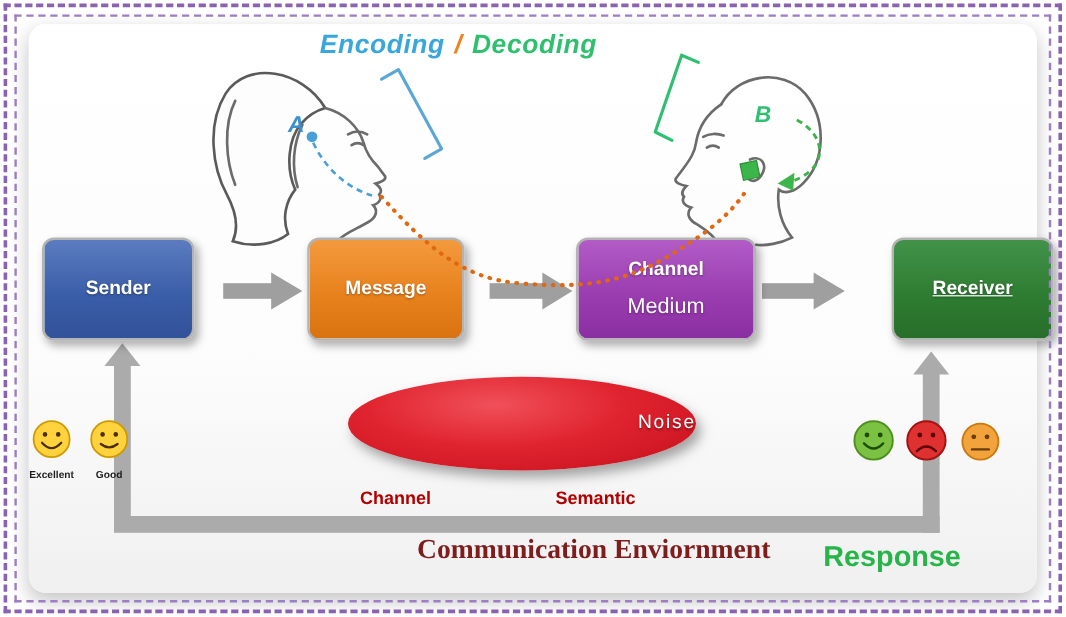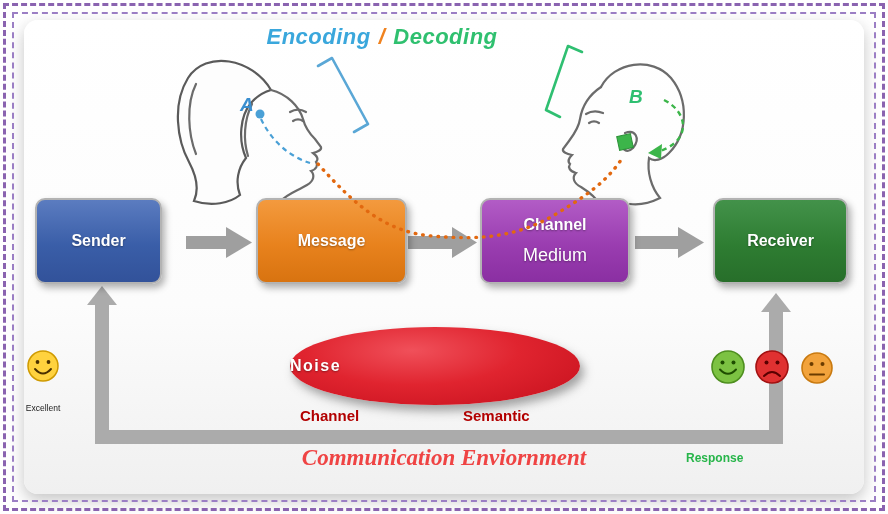--- a/index.html
+++ b/index.html
@@ -19,43 +19,43 @@
 
   .person-letter{position:absolute;z-index:4;font-weight:bold;font-style:italic;font-size:19px;}
   .letter-a{left:240px;top:94px;color:#3a8fd0;}
   .letter-b{left:629px;top:86px;color:#2fbf71;}
 
   .box{position:absolute;top:198px;height:86px;border-radius:10px;border:2px solid #b3b3b3;
        box-shadow:3px 4px 7px rgba(0,0,0,0.30);display:flex;flex-direction:column;
        align-items:center;justify-content:center;color:#fff;font-weight:bold;font-size:16px;
        text-shadow:0 1px 2px rgba(0,0,0,0.35);z-index:2;box-sizing:border-box;}
   .box-sender{left:35px;width:127px;background:linear-gradient(180deg,#5b7cc0 0%,#3a5ea8 55%,#32529a 100%);}
-  .box-message{left:256px;width:151px;background:linear-gradient(180deg,#f39a3e 0%,#e8821d 55%,#d87310 100%);}
+  .box-message{left:256px;width:131px;background:linear-gradient(180deg,#f39a3e 0%,#e8821d 55%,#d87310 100%);}
   .box-channel{left:480px;width:150px;background:linear-gradient(180deg,#b25cc6 0%,#9a3db0 55%,#8a2fa2 100%);}
-  .box-receiver{left:713px;width:135px;background:linear-gradient(180deg,#43924a 0%,#2e7d32 55%,#276e2a 100%);}
+  .box-receiver{left:743px;width:135px;background:linear-gradient(180deg,#43924a 0%,#2e7d32 55%,#276e2a 100%);text-decoration:underline;}
   .box .sub{font-weight:normal;font-size:18px;margin-top:11px;}
 
-  .noise{position:absolute;left:290px;top:327px;width:290px;height:78px;border-radius:50%;
+  .noise{position:absolute;left:290px;top:314px;width:290px;height:78px;border-radius:50%;
          background:radial-gradient(ellipse at 42% 30%,#f0505a 0%,#e0242f 45%,#c40f1c 100%);
-         box-shadow:4px 6px 10px rgba(80,80,80,0.5);display:flex;align-items:center;justify-content:flex-start;
-         color:#fff;font-weight:bold;font-size:16px;letter-spacing:1.5px;z-index:2;
+         box-shadow:4px 6px 10px rgba(80,80,80,0.5);display:flex;align-items:center;justify-content:flex-end;
+         color:#fff;font-weight:normal;font-size:16px;letter-spacing:1.5px;z-index:2;
          text-shadow:0 1px 2px rgba(0,0,0,0.4);}
   .noise-type{position:absolute;z-index:4;font-weight:bold;font-size:15px;color:#b20000;}
   .noise-type-left{left:300px;top:407px;}
   .noise-type-right{left:463px;top:407px;}
 
   .rating{position:absolute;top:348px;width:56px;text-align:center;z-index:3;}
-  .rating .lbl{font-size:8.5px;font-weight:normal;color:#1c1c1c;margin-top:15px;}
+  .rating .lbl{font-size:8.5px;font-weight:bold;color:#1c1c1c;margin-top:1px;}
   .resp-face{position:absolute;top:348px;z-index:3;}
 
   .footer-label{position:absolute;z-index:4;font-weight:bold;}
   .f-feedback{left:93px;top:451px;font-size:20px;color:#1e50b5;}
-  .f-env{left:246px;top:445px;width:396px;text-align:center;font-size:23px;color:#ef4444;
-         font-family:"Liberation Serif",serif;font-style:italic;}
-  .f-response{left:686px;top:451px;font-size:12px;color:#27b54a;}
+  .f-env{left:246px;top:445px;width:396px;text-align:right;font-size:23px;color:#7f1d1d;
+         font-family:"Liberation Serif",serif;}
+  .f-response{left:686px;top:451px;font-size:24px;color:#27b54a;}
 </style>
 </head>
 <body>
 
 <div class="canvas">
   <div class="bg-panel"></div>
 
   <svg class="art" width="888" height="514" viewBox="0 0 888 514">
 
     <g fill="#ababab">
@@ -134,20 +134,29 @@
 
   <div class="rating" style="left:15px;">
     <svg width="36" height="36" viewBox="-18 -18 36 36">
       <circle r="15" fill="#ffd23e" stroke="#cf9a00" stroke-width="1.5"></circle>
       <circle cx="-5.5" cy="-4" r="1.9" fill="#4a3000"></circle>
         <circle cx="5.5" cy="-4" r="1.9" fill="#4a3000"></circle>
       <path d="M-8,3 Q0,12 8,3" stroke="#4a3000" stroke-width="1.9" fill="none" stroke-linecap="round"></path>
     </svg>
     <div class="lbl">Excellent</div>
   </div>
+  <div class="rating" style="left:63px;">
+    <svg width="36" height="36" viewBox="-18 -18 36 36">
+      <circle r="15" fill="#ffd23e" stroke="#cf9a00" stroke-width="1.5"></circle>
+      <circle cx="-5.5" cy="-4" r="1.9" fill="#4a3000"></circle>
+        <circle cx="5.5" cy="-4" r="1.9" fill="#4a3000"></circle>
+      <path d="M-7,4 Q0,9.5 7,4" stroke="#4a3000" stroke-width="1.9" fill="none" stroke-linecap="round"></path>
+    </svg>
+    <div class="lbl">Good</div>
+  </div>
 
   <div class="resp-face" style="left:709px;">
     <svg width="38" height="38" viewBox="-19 -19 38 38">
       <circle r="16" fill="#7cc242" stroke="#4e8f1f" stroke-width="1.6"></circle>
       <circle cx="-5.5" cy="-4.5" r="2" fill="#1e4d00"></circle>
         <circle cx="5.5" cy="-4.5" r="2" fill="#1e4d00"></circle>
       <path d="M-8,2.5 Q0,11 8,2.5" stroke="#1e4d00" stroke-width="2" fill="none" stroke-linecap="round"></path>
     </svg>
   </div>
   <div class="resp-face" style="left:753px;">

